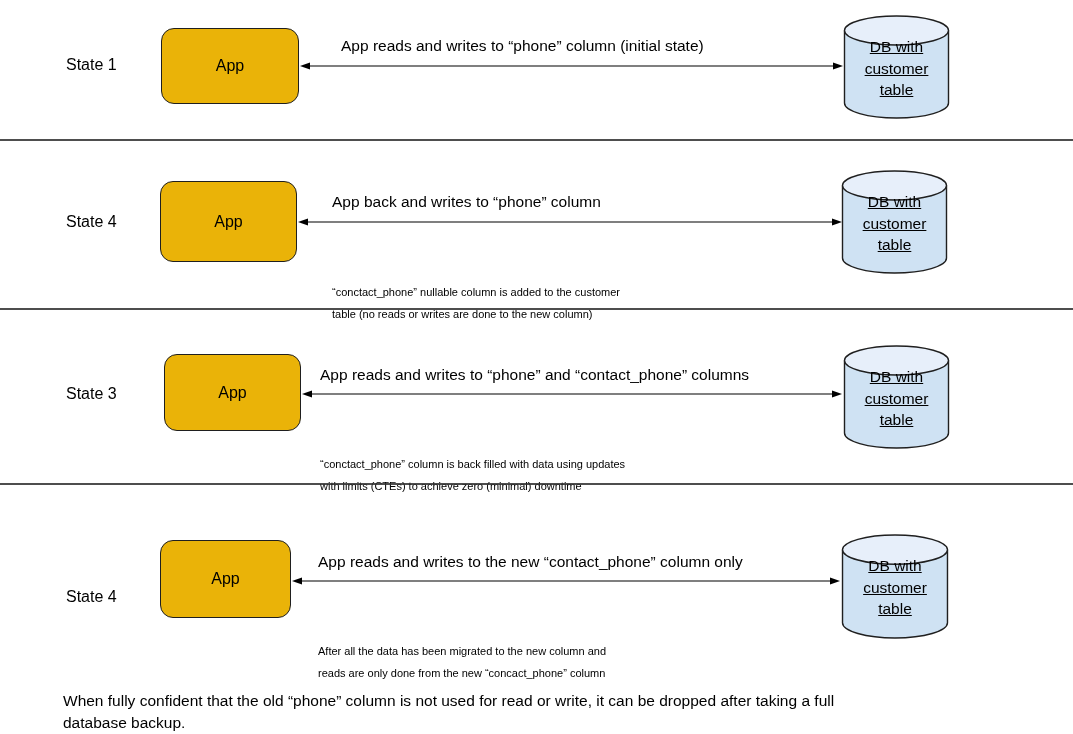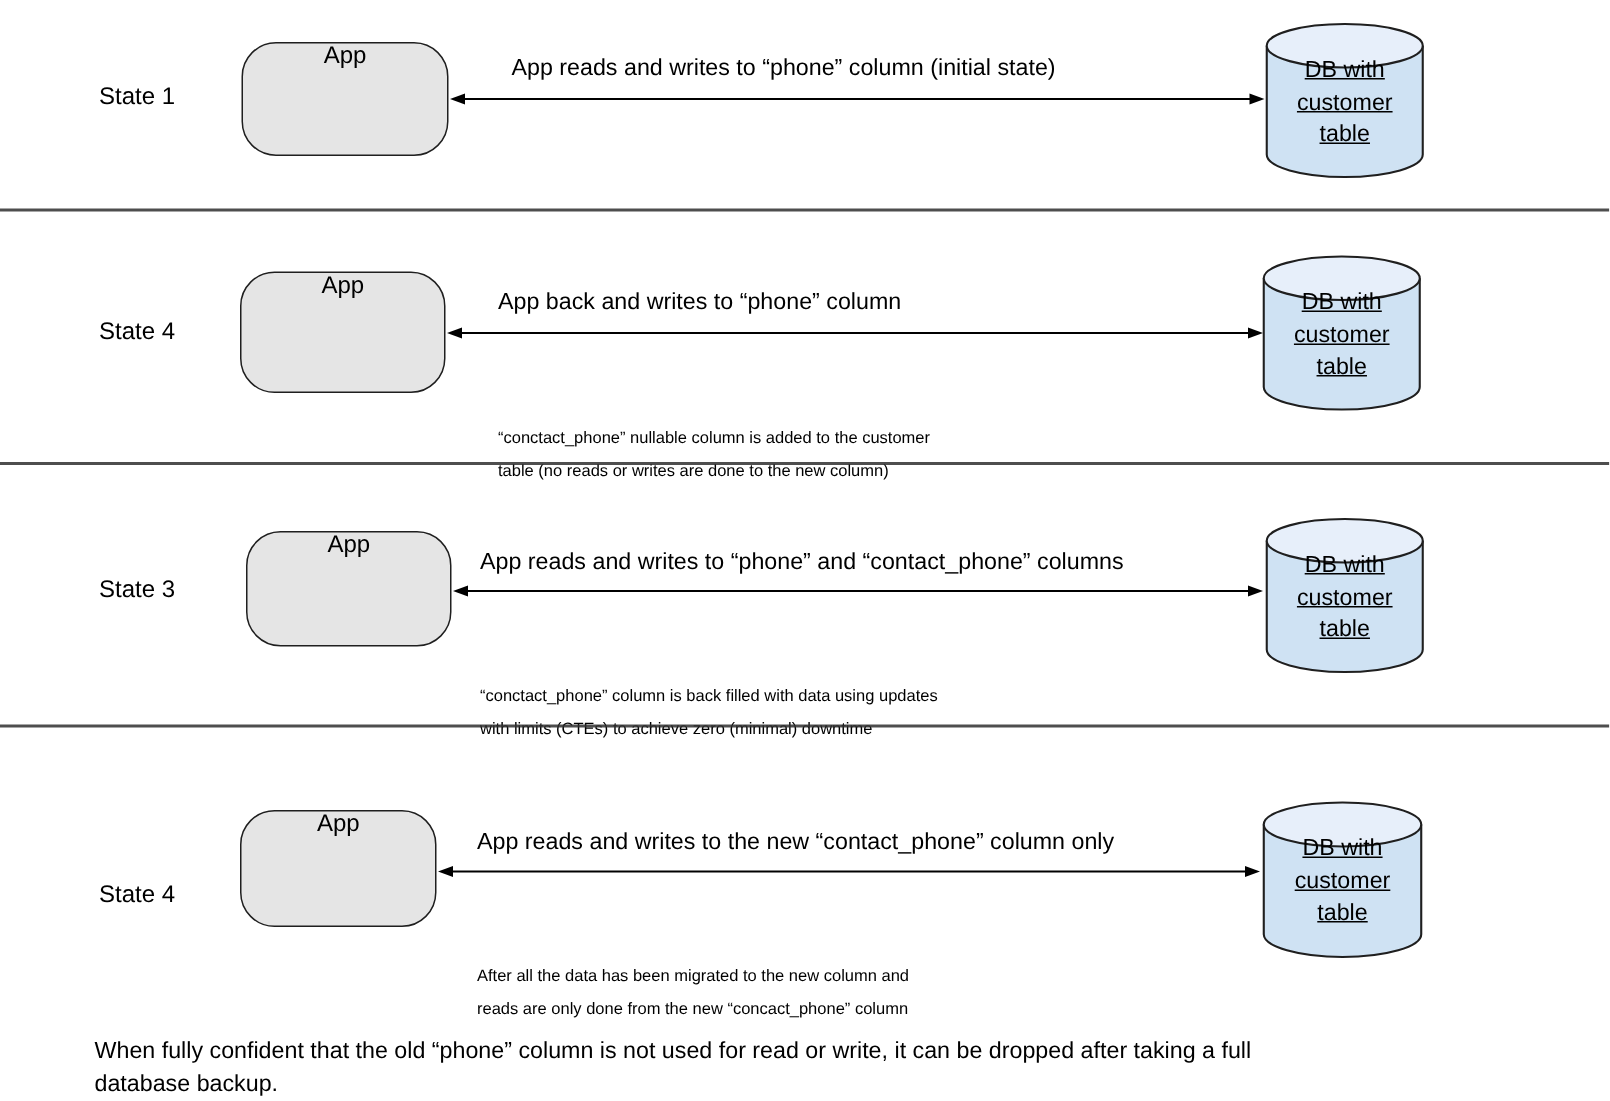--- a/index.html
+++ b/index.html
@@ -13,24 +13,24 @@
   }
   .divider{
     position:absolute;left:0;width:1073px;height:1.5px;
     background:#2f2f2f;opacity:.85;
   }
   .state-label{
     position:absolute;font-size:16px;white-space:nowrap;
   }
   .app-box{
     position:absolute;
-    background:#e5e5e5;
+    background:#eab308;
     border:1.4px solid #1f1f1f;
-    border-radius:23px;
-    display:flex;align-items:flex-start;justify-content:center;
+    border-radius:13px;
+    display:flex;align-items:center;justify-content:center;
     font-size:16px;
     box-sizing:border-box;
   }
   .arrow{position:absolute;display:block;}
   .arrow-label{
     position:absolute;font-size:15.5px;white-space:nowrap;
   }
   .row-note{
     position:absolute;font-size:11px;line-height:22px;white-space:pre-line;margin-top:43px;
   }

